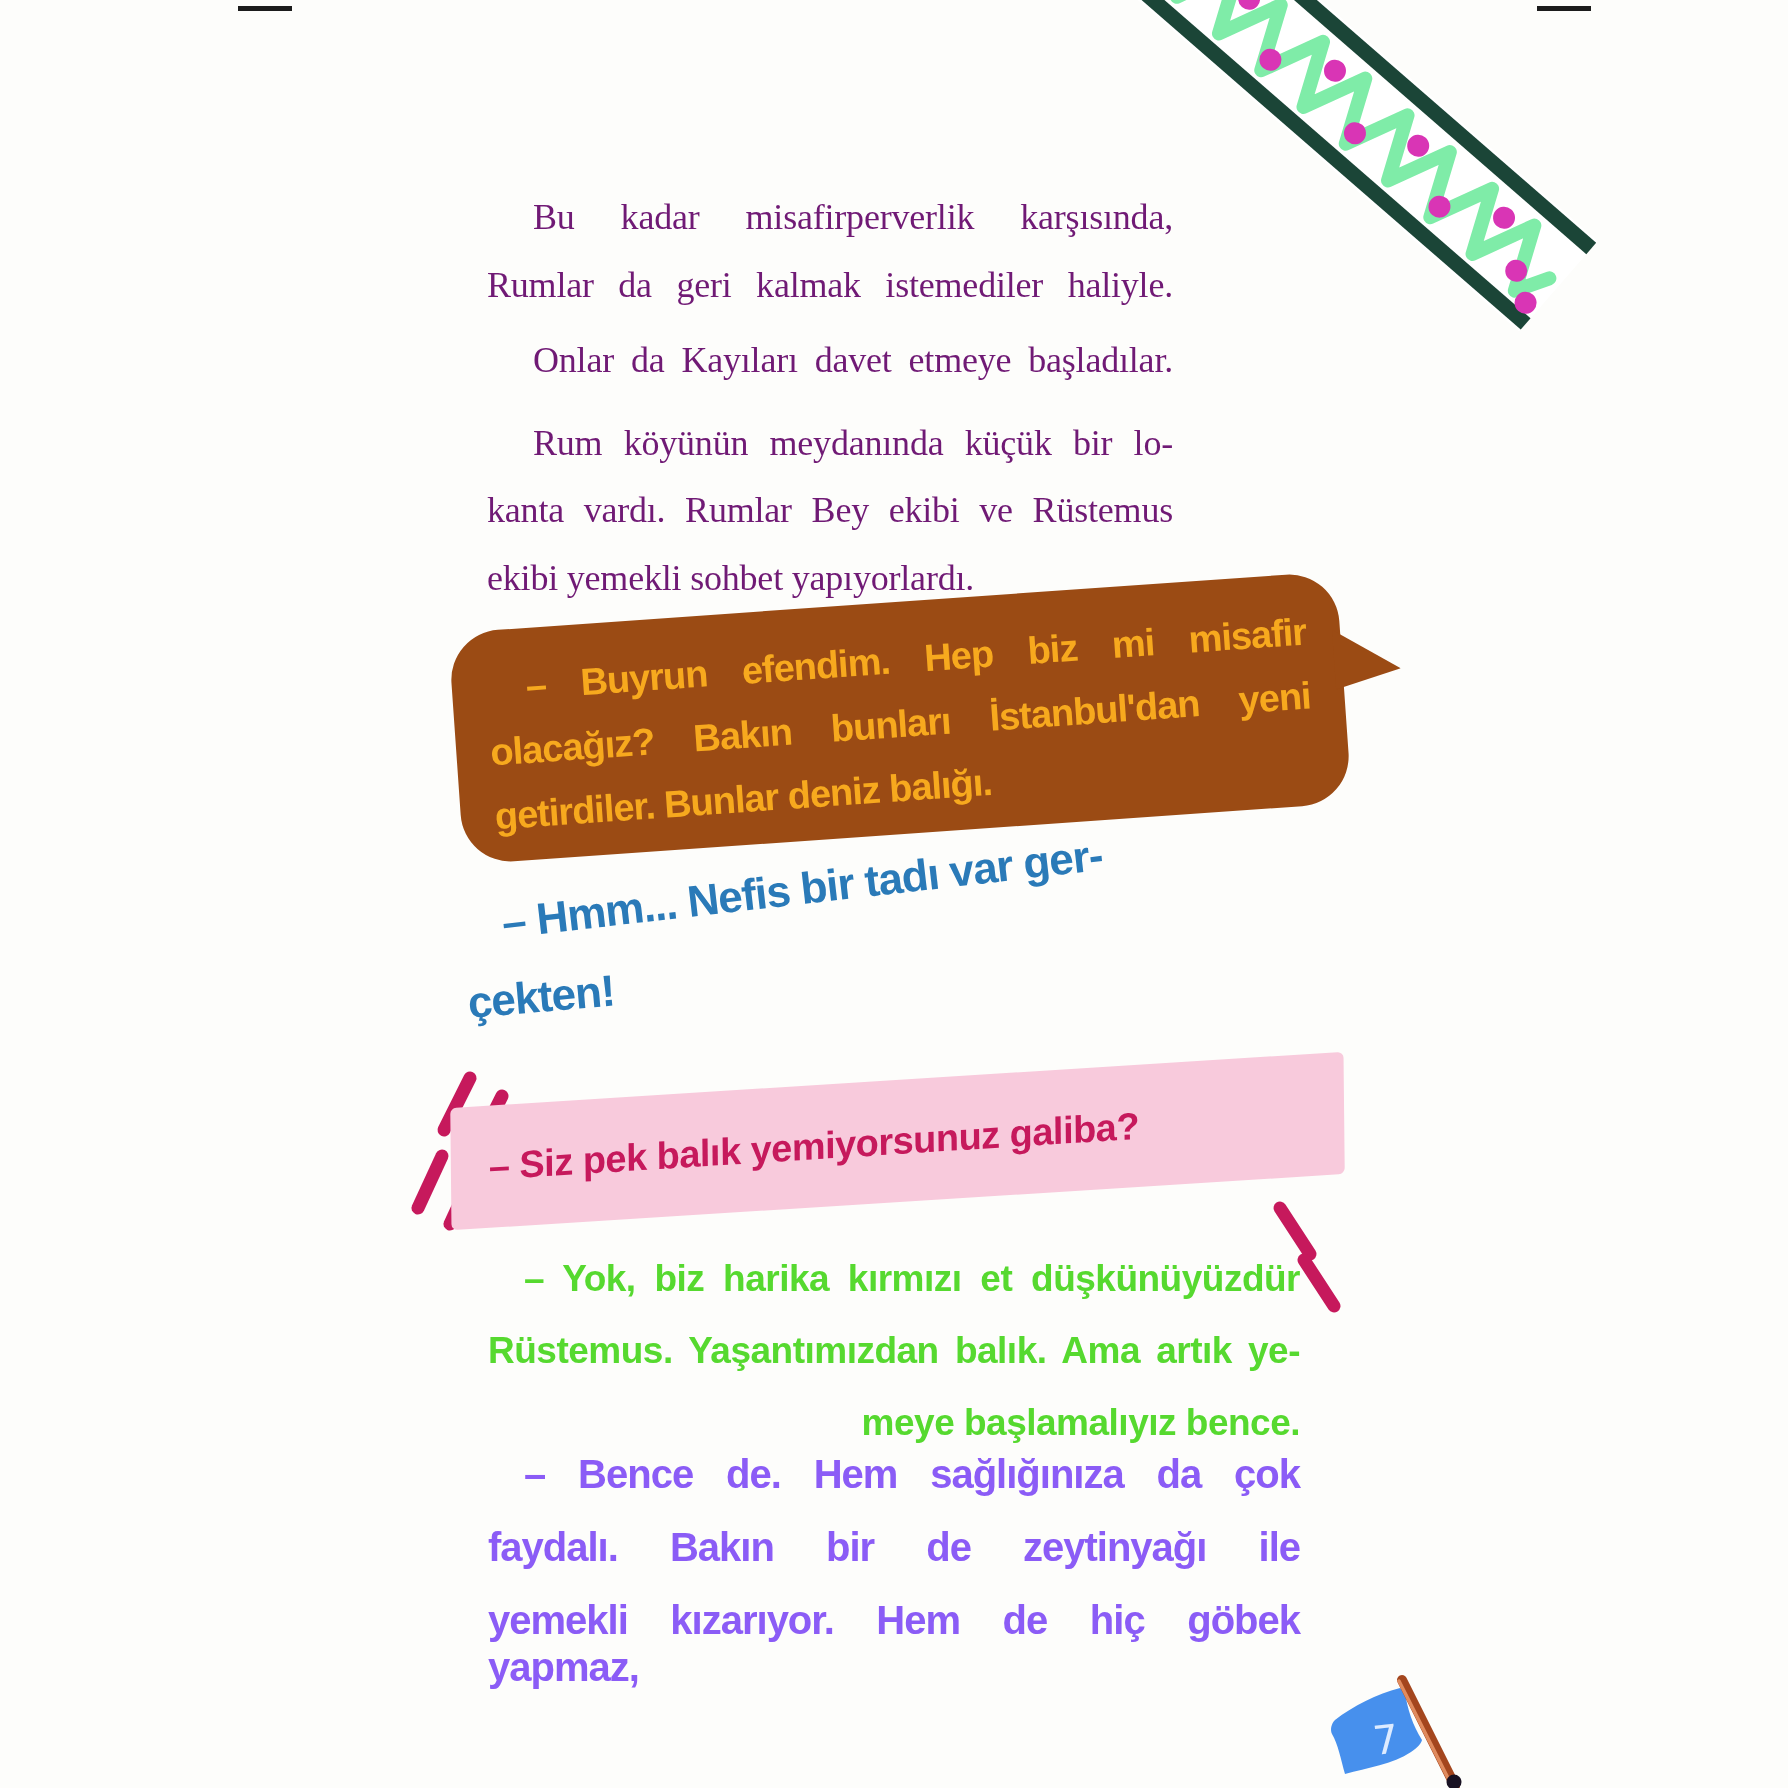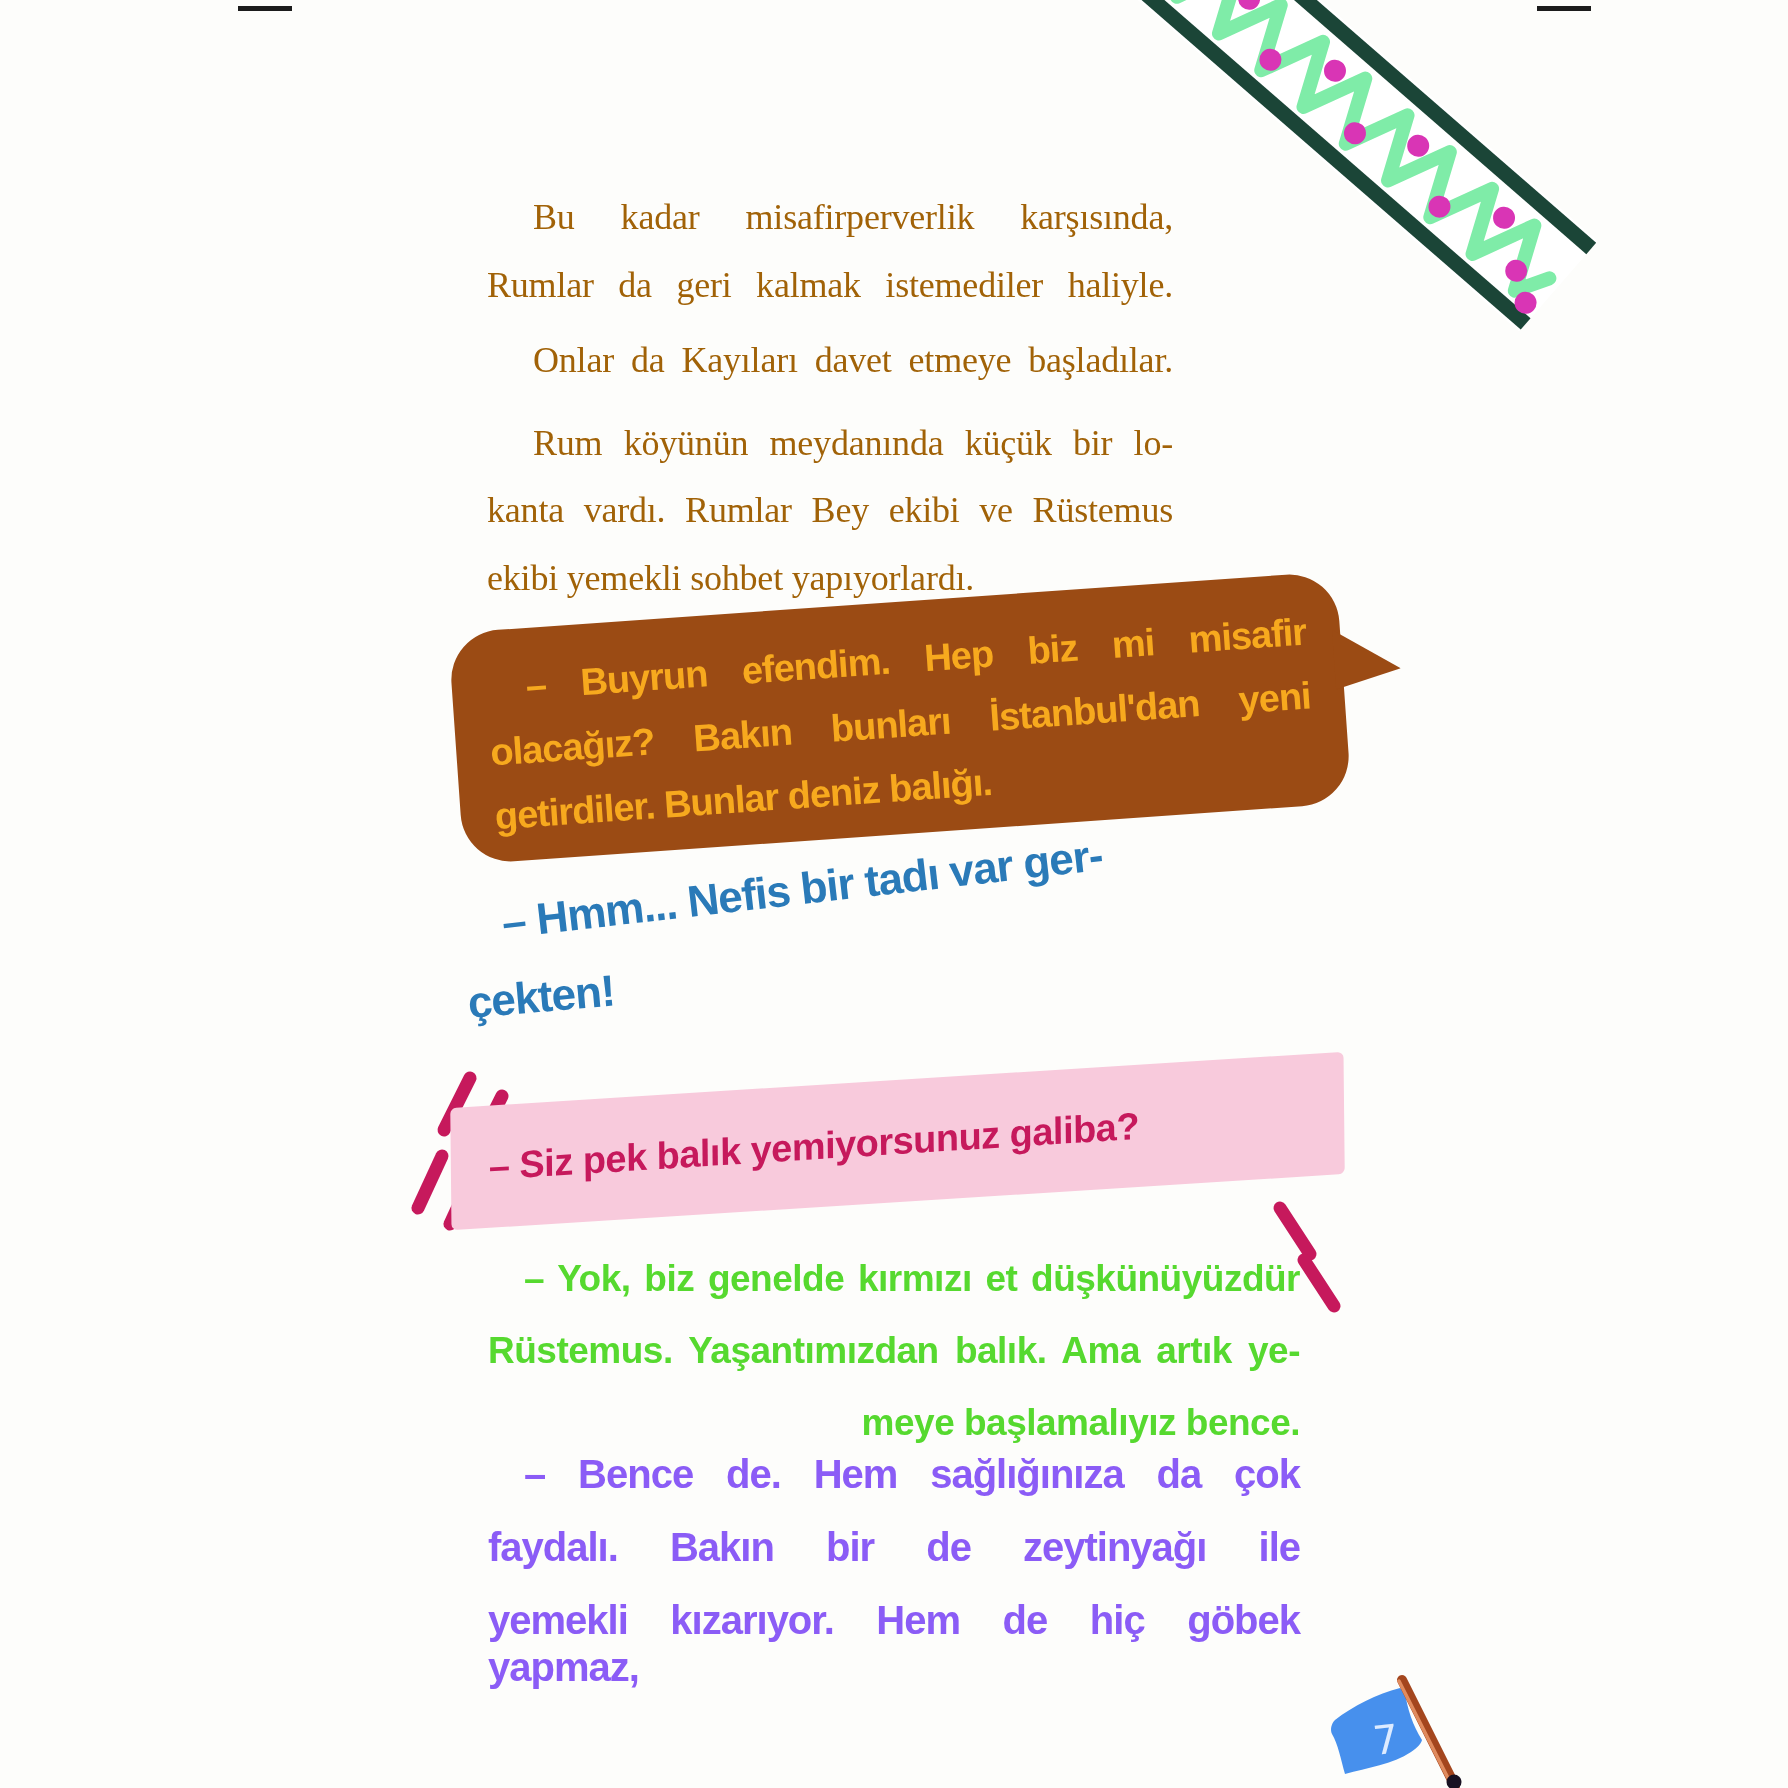--- a/index.html
+++ b/index.html
@@ -12,21 +12,21 @@
   .crop-mark{position:absolute;height:5px;width:54px;background:#1c1c1c;}
   .crop-left{left:238px;top:6px;}
   .crop-right{left:1537px;top:6px;}
 
   
   .ribbon-svg{position:absolute;left:1020px;top:-20px;width:600px;height:400px;}
 
   
   .serif-line{
     position:absolute;left:487px;width:686px;
-    font-family:"Liberation Serif",serif;font-size:36px;color:#a16207;
+    font-family:"Liberation Serif",serif;font-size:36px;color:#701a75;
     letter-spacing:-0.2px;
   }
   .just{text-align:justify;text-align-last:justify;}
   .ind{text-indent:46px;}
 
   
   .bubble{
     position:absolute;left:455px;top:602px;width:890px;height:232px;
     background:#9b4b14;border-radius:50px;transform:rotate(-4deg);
   }
@@ -136,21 +136,21 @@
 <div class="pink-banner">
   <div class="pink-banner-text">– Siz pek balık yemiyorsunuz galiba?</div>
 </div>
 <svg class="marks-svg marks-right" viewBox="0 0 110 125">
   <g stroke="#c6195c" stroke-width="13" stroke-linecap="round">
     <line x1="28" y1="10" x2="58" y2="56"></line>
     <line x1="52" y1="62" x2="82" y2="108"></line>
   </g>
 </svg>
 
-<div class="green-line just ind36" style="top:1258px">– Yok, biz genelde kırmızı et düşkünüyüzdür</div>
+<div class="green-line just ind36" style="top:1258px">– Yok, biz harika kırmızı et düşkünüyüzdür</div>
 <div class="green-line just" style="top:1330px">Rüstemus. Yaşantımızdan balık. Ama artık ye-</div>
 <div class="green-line" style="top:1402px">meye başlamalıyız bence.</div>
 
 <div class="cyan-line just ind36" style="top:1452px">– Bence de. Hem sağlığınıza da çok</div>
 <div class="cyan-line just" style="top:1525px">faydalı. Bakın bir de zeytinyağı ile</div>
 <div class="cyan-line just" style="top:1598px">yemekli kızarıyor. Hem de hiç göbek</div>
 <div class="cyan-line" style="top:1645px">yapmaz,</div>
 
 <svg class="flag-svg" viewBox="0 0 200 128">
   <path d="M95,28 C72,34 48,46 30,60 C26,64 25,70 27,74 C33,84 36,100 40,114 C62,108 88,104 106,92 C112,88 116,84 117,80 C108,66 102,48 100,32 Z" fill="#4790ed"></path>

